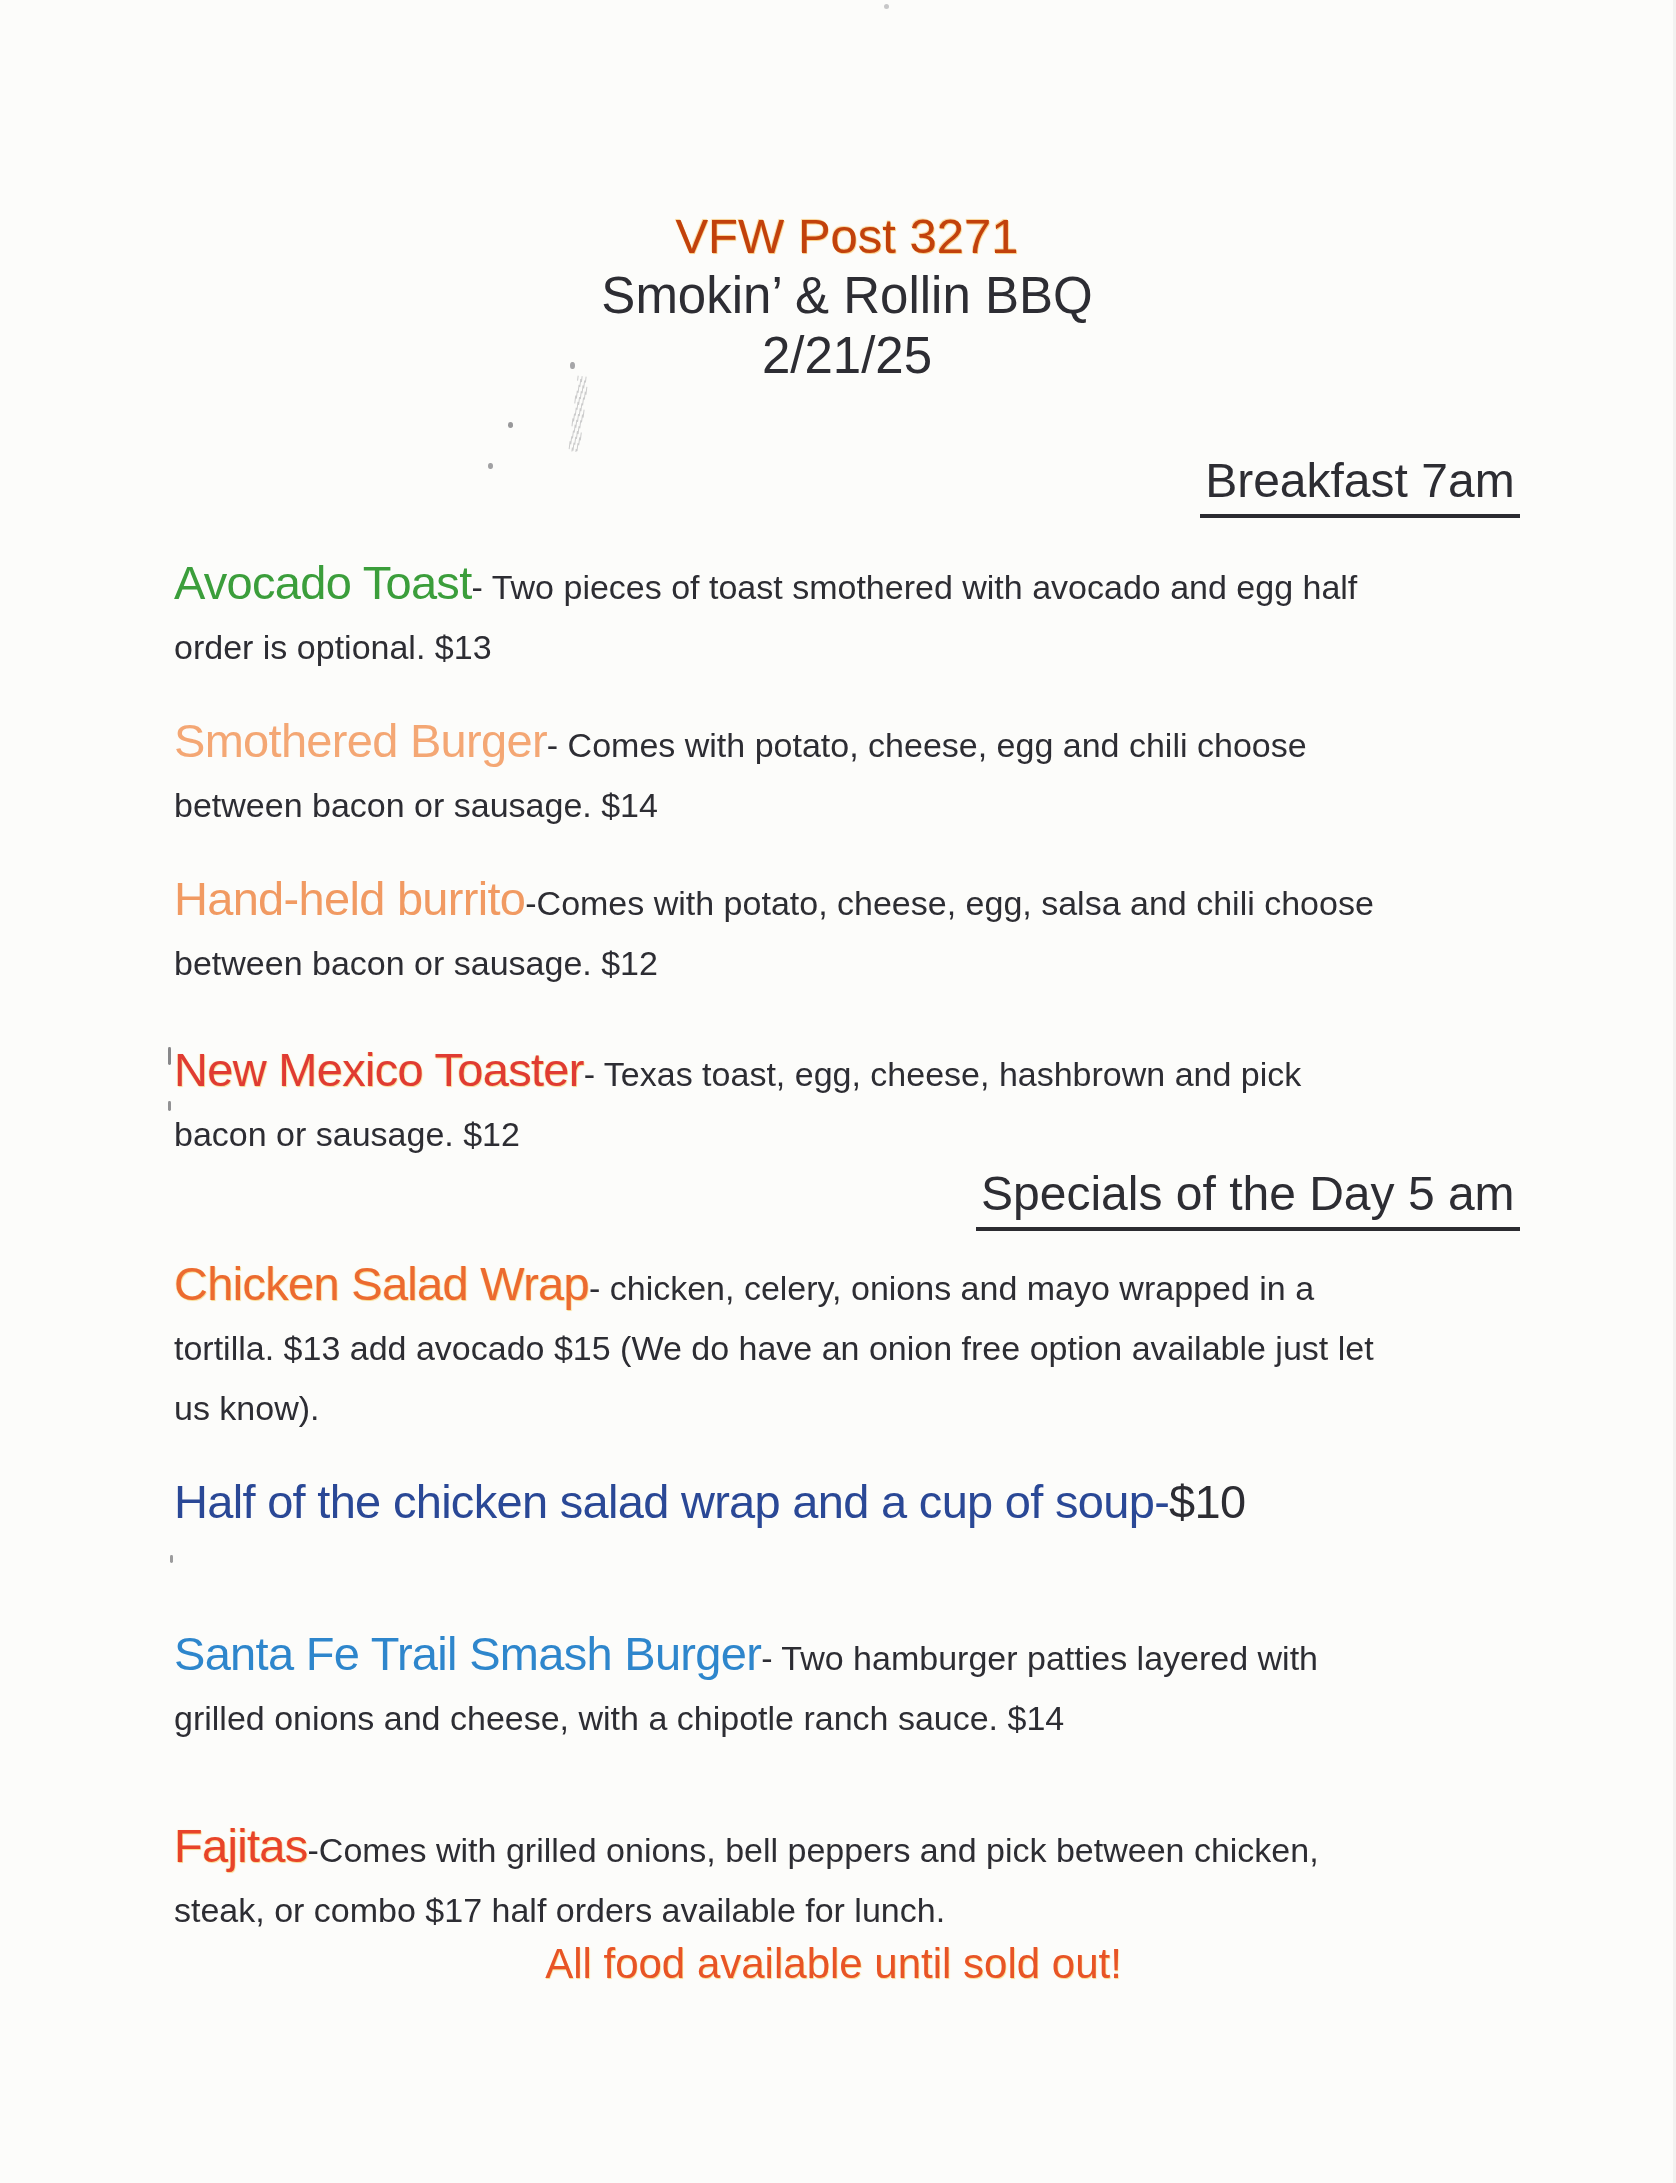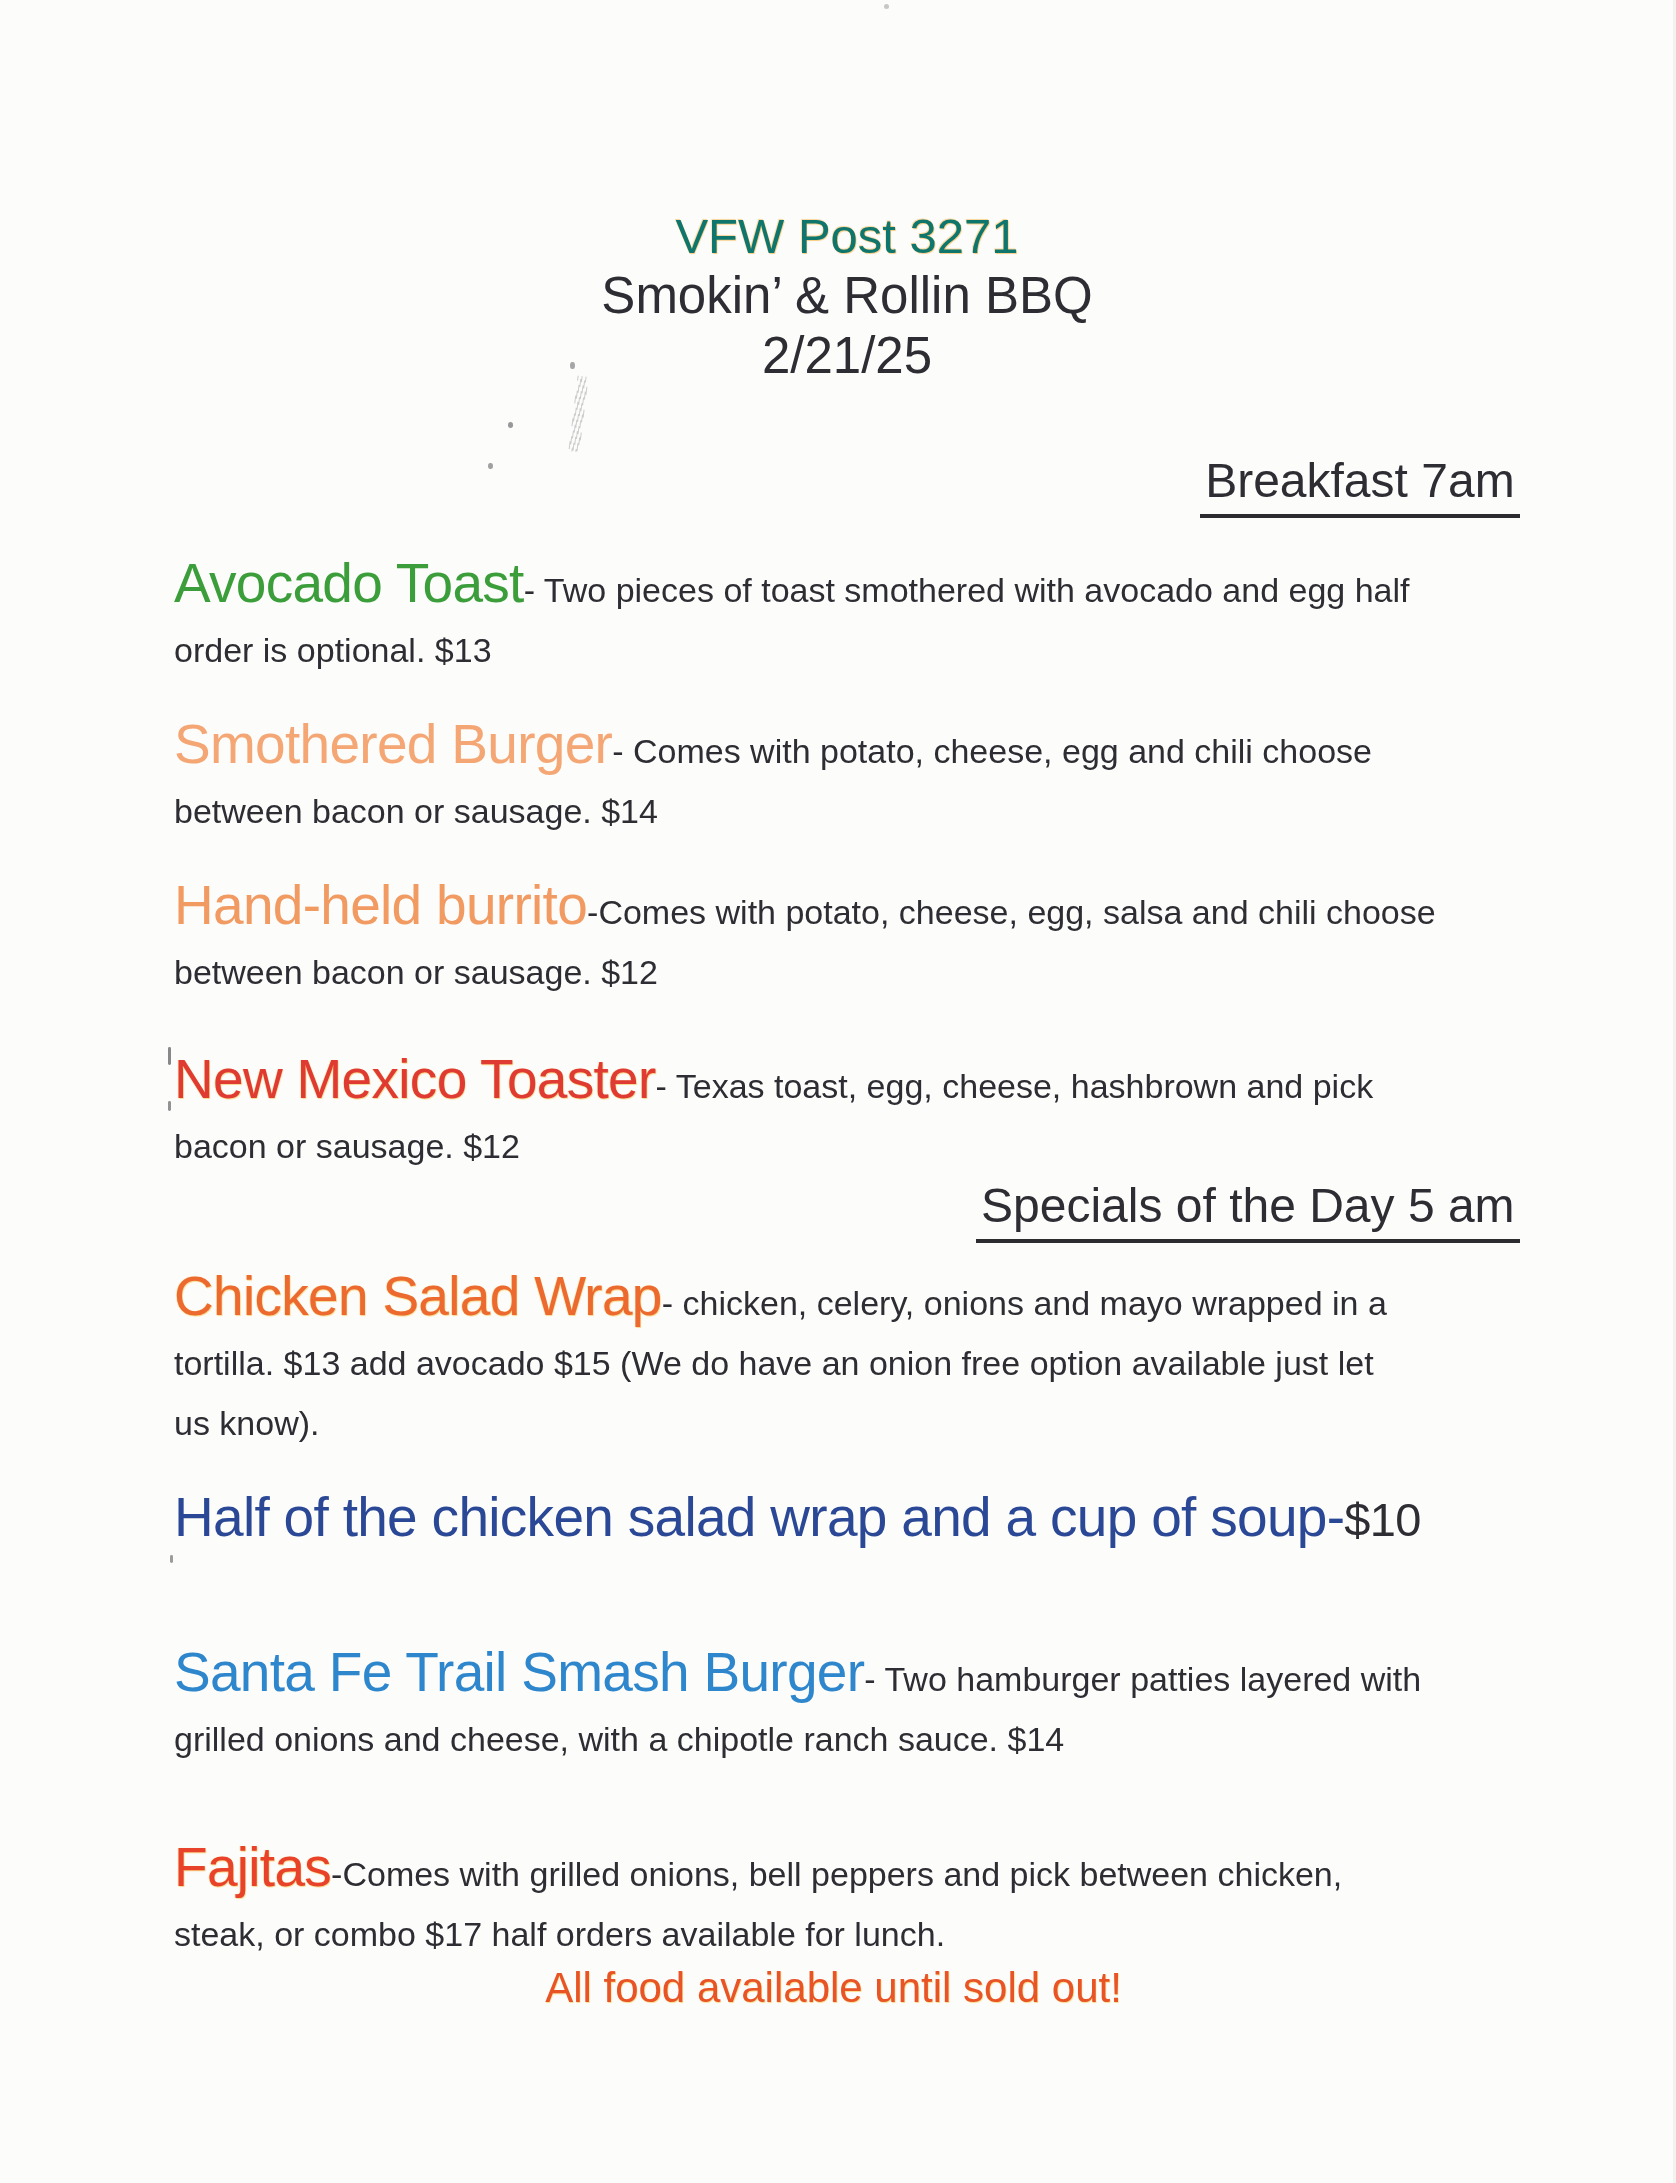--- a/index.html
+++ b/index.html
@@ -13,42 +13,42 @@
     padding: 206px 156px 0 174px;
     font-family: "Liberation Sans", "DejaVu Sans", sans-serif;
     color: #2d2d33;
     overflow: hidden;
   }
 
   
   .header { text-align: center; margin: 0 0 65px 0; }
   .title {
     font-size: 49px; line-height: 60px; font-weight: 400;
-    color: #0f766e;
+    color: #c2410c;
     text-shadow: 0.7px 0.7px 0.7px rgba(246,166,35,.55), -0.7px -0.7px 0.7px rgba(246,166,35,.45);
   }
   .subtitle, .dateline { font-size: 51px; line-height: 60px; color: #2d2d33; }
 
   
   .section-heading { text-align: right; font-size: 48px; line-height: 53px; margin: 0 0 35px 0; }
   .section-heading .underlined {
     display: inline-block;
     padding: 0 5.4px 6.8px 5.4px;
     border-bottom: 4.7px solid #2b2b30;
   }
   .section-heading.first { margin-top: 68px; }
   .section-heading.specials { margin-bottom: 23px; }
 
   
   .menu-item {
     margin: 0 0 34px 0;
     font-size: 34px;
     line-height: 60px;
   }
-  .item-name { font-size: 55px; letter-spacing: -0.7px; }
+  .item-name { font-size: 47px; letter-spacing: -0.7px; }
   .item-desc { font-size: 34px; white-space: pre-wrap; color: #2d2d33; }
 
   .menu-item.tight       { margin-bottom: 3.4px; }
   .menu-item.gap-xl      { margin-bottom: 88px; }
   .menu-item.gap-lg      { margin-bottom: 68px; }
   .menu-item.gap-none    { margin-bottom: -6.8px; }
   .menu-item.extra       { margin-bottom: 47px; }
   .menu-item.indented    { padding-left: 9.5px; }
   .menu-item.big-desc .item-desc { font-size: 47px; letter-spacing: -0.7px; }
 

